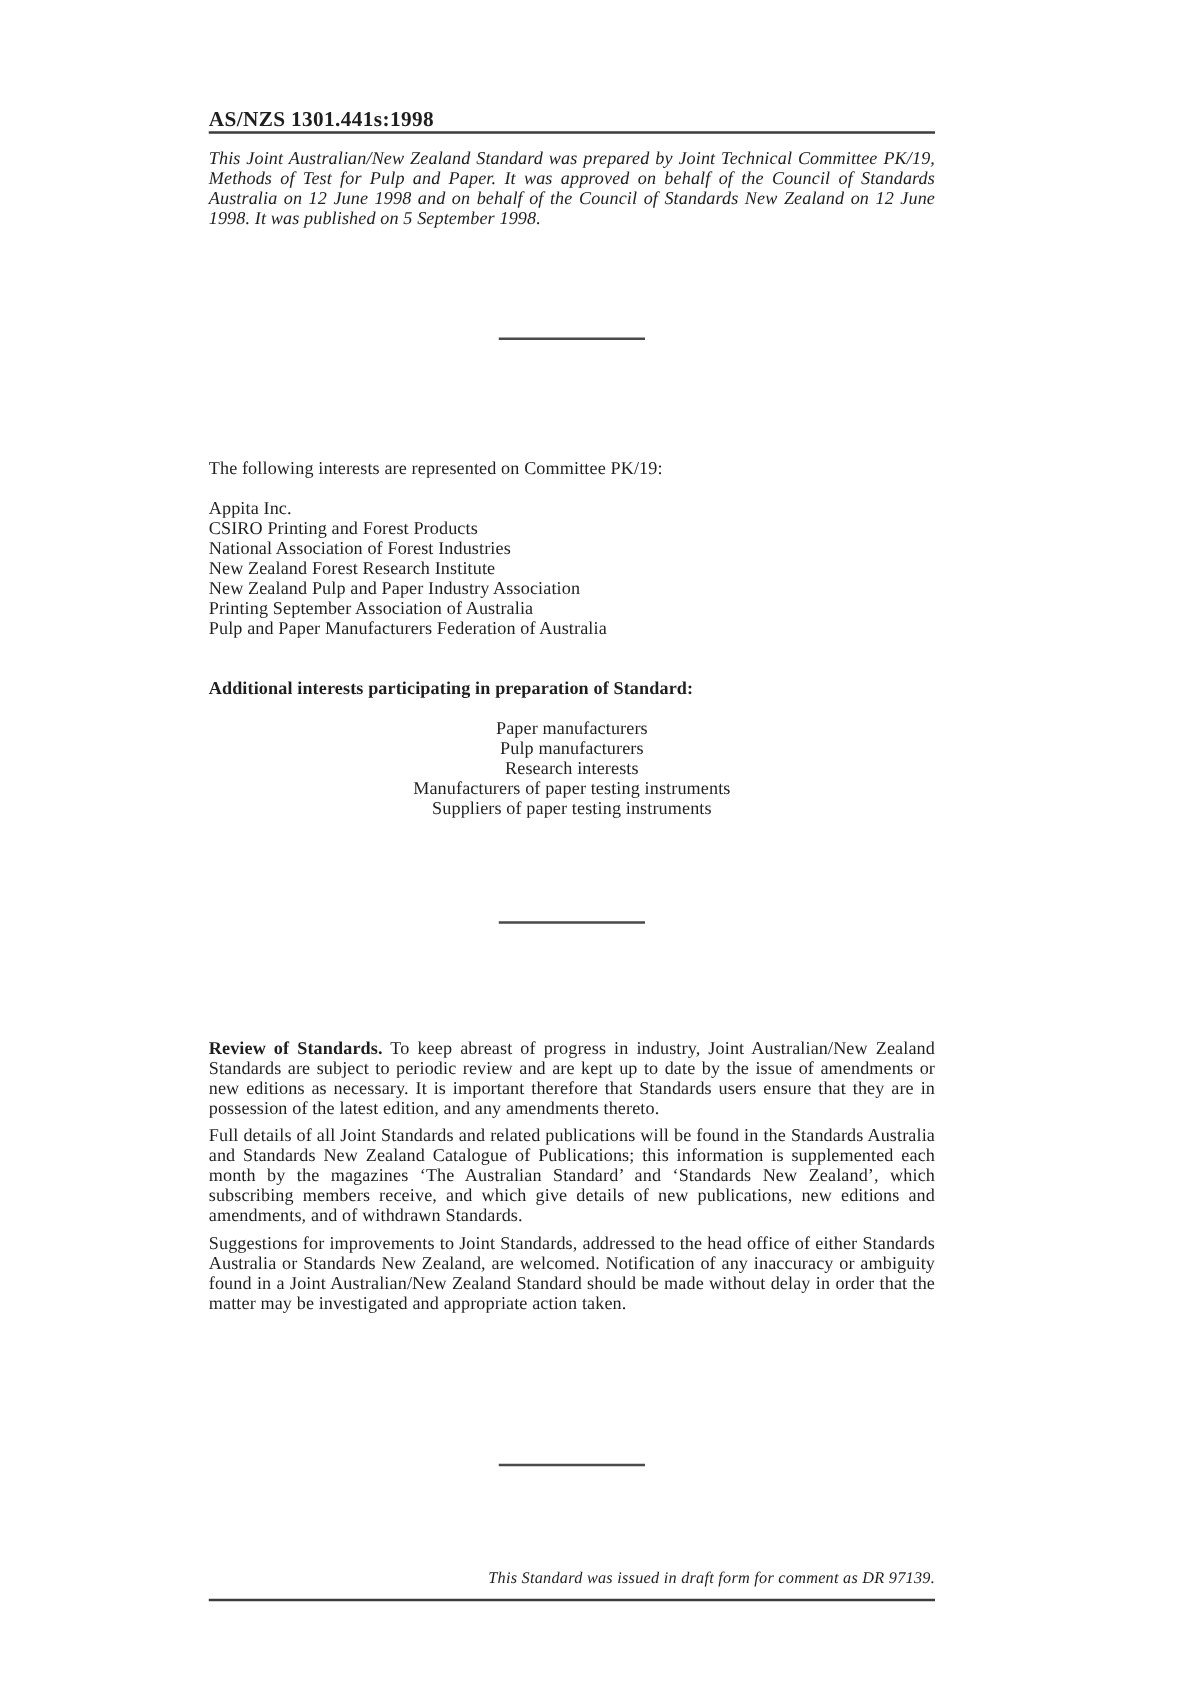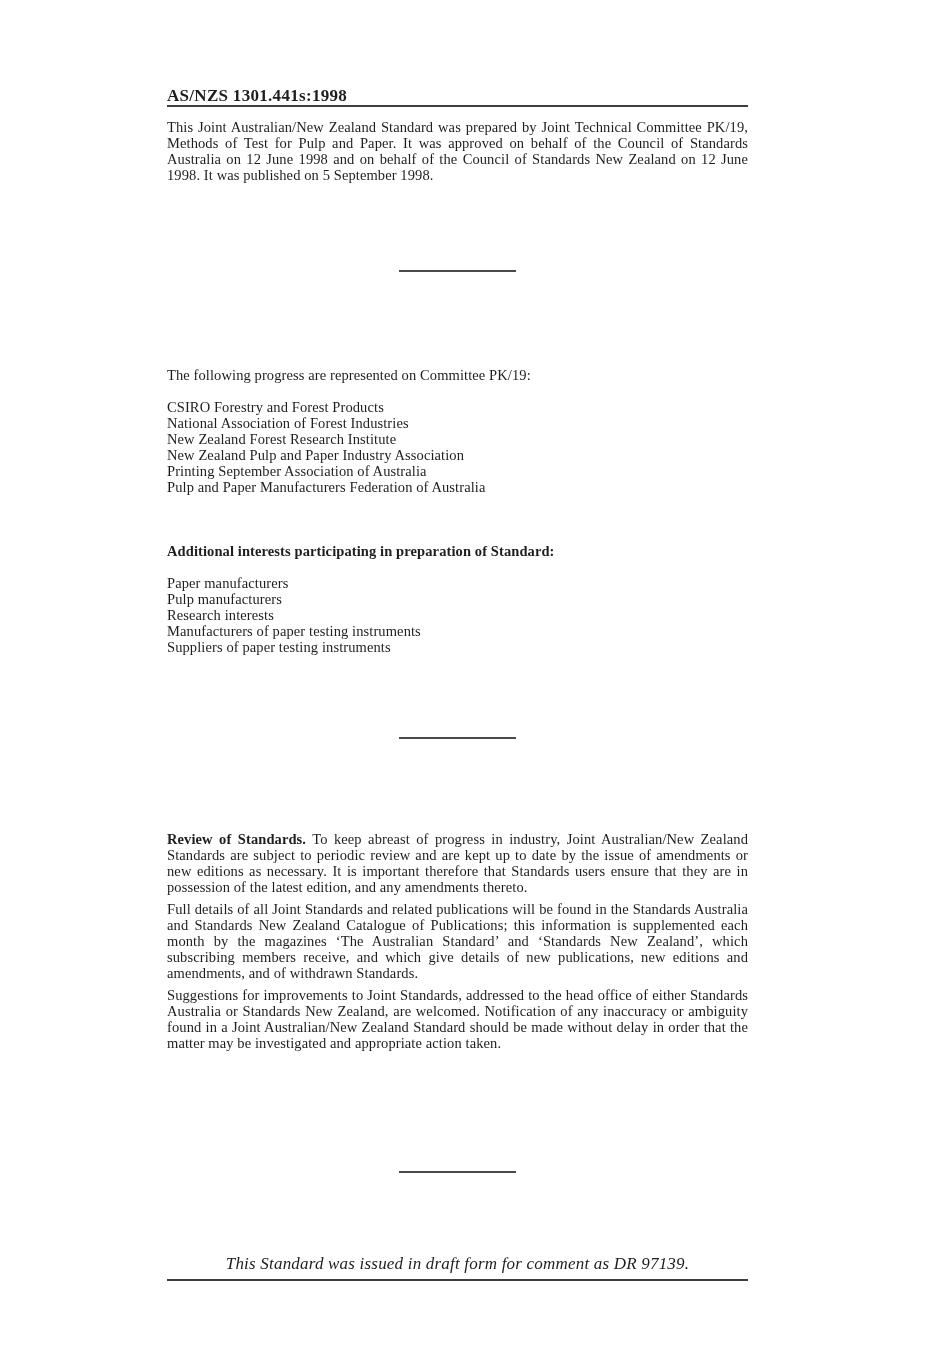--- a/index.html
+++ b/index.html
@@ -43,56 +43,57 @@
   .sep-3 { top: 1171px; }
 
   p, .line {
     margin: 0;
     font-size: 14.5px;
     line-height: 16px;
     letter-spacing: 0.1px;
   }
   .just { text-align: justify; }
 
-  .intro-para   { top: 119px; }
+  .intro-para   { top: 119px; font-style: italic; }
   .committee-intro  { top: 367px; }
   .committee-list   { top: 399px; }
   .additional-intro { top: 543px; font-weight: bold; }
-  .additional-list  { top: 575px; }
+  .additional-list  { top: 575px; text-align: center; }
 
   .review-block { top: 831px; }
   .review-block p { margin-bottom: 6px; }
   .review-block p:last-child { margin-bottom: 0; }
   .lead-bold { font-weight: bold; }
 
   .draft-note {
     top: 1254px;
-    font-size: 17px;
+    font-size: 13px;
     font-style: italic;
-    text-align: center;
+    text-align: right;
     letter-spacing: 0.2px;
   }
 </style>
 </head>
 <body>
 
 <div class="page">
 
   <div class="abs col title">AS/NZS 1301.441s:1998</div>
 
   <div class="abs col rule-full rule-header"></div>
 
   <p class="abs col just intro-para">This Joint Australian/New Zealand Standard was prepared by Joint Technical Committee PK/19, Methods of Test for Pulp and Paper. It was approved on behalf of the Council of Standards Australia on 12 June 1998 and on behalf of the Council of Standards New Zealand on 12 June 1998. It was published on 5 September 1998.</p>
 
   <div class="abs sep sep-1"></div>
 
-  <div class="abs col committee-intro line">The following progress are represented on Committee PK/19:</div>
+  <div class="abs col committee-intro line">The following interests are represented on Committee PK/19:</div>
 
   <div class="abs col committee-list">
-    <div class="line">CSIRO Forestry and Forest Products</div>
+    <div class="line">Appita Inc.</div>
+    <div class="line">CSIRO Printing and Forest Products</div>
     <div class="line">National Association of Forest Industries</div>
     <div class="line">New Zealand Forest Research Institute</div>
     <div class="line">New Zealand Pulp and Paper Industry Association</div>
     <div class="line">Printing September Association of Australia</div>
     <div class="line">Pulp and Paper Manufacturers Federation of Australia</div>
   </div>
 
   <div class="abs col additional-intro line">Additional interests participating in preparation of Standard:</div>
 
   <div class="abs col additional-list">

